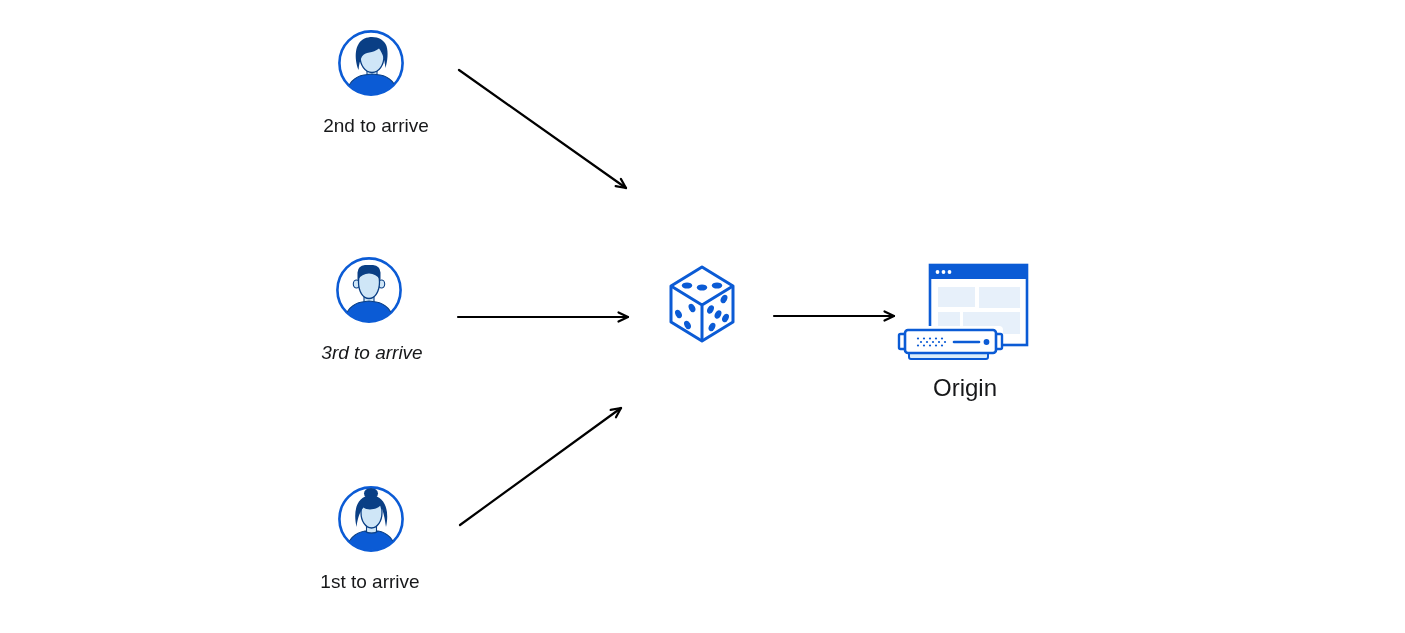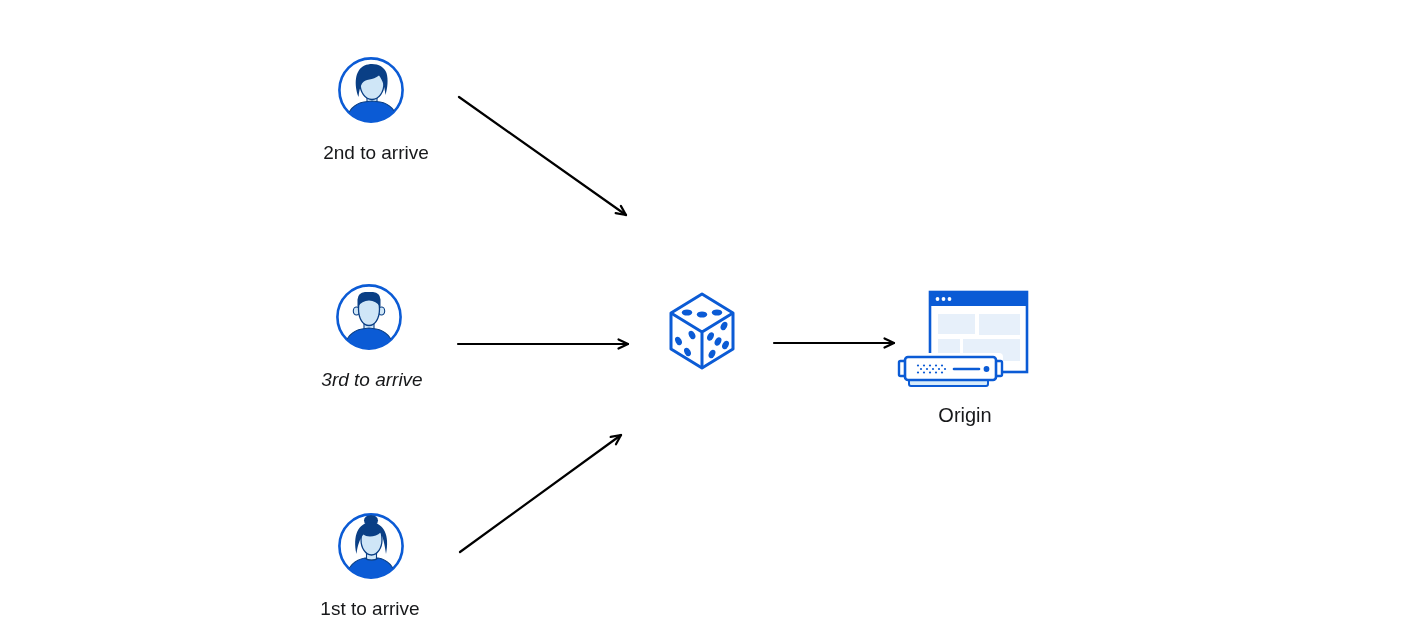--- a/index.html
+++ b/index.html
@@ -11,35 +11,34 @@
     --arrow:#000000;
     --text:#17181a;
   }
   html,body{margin:0;padding:0;background:#fff;}
   body{font-family:"Liberation Sans", sans-serif;}
   .canvas{
     position:relative;
     width:1405px;height:604px;
     background:#ffffff;
     overflow:hidden;
-    margin-top:27px;
   }
   .arrows{position:absolute;left:0;top:0;width:1405px;height:633px;pointer-events:none;}
   .node{position:absolute;}
   .icon-box{display:block;}
   .node-label{
     position:absolute;
     transform:translateX(-50%);
     white-space:nowrap;
     color:var(--text);
     font-size:19px;
     line-height:22px;
     text-align:center;
   }
-  .origin-label{font-size:20px;}
+  .origin-label{font-size:24px;}
 </style>
 </head>
 <body>
 
 <div class="canvas">
 
   <svg class="arrows" viewBox="0 0 1405 633">
     <defs>
       <marker id="ah" viewBox="0 0 14 12" refX="12.5" refY="6" markerWidth="14" markerHeight="12" orient="auto" markerUnits="userSpaceOnUse">
         <path d="M3,1.5 L12.5,6 L3,10.5" fill="none" stroke="#000" stroke-width="2.2" stroke-linecap="round" stroke-linejoin="round"></path>

